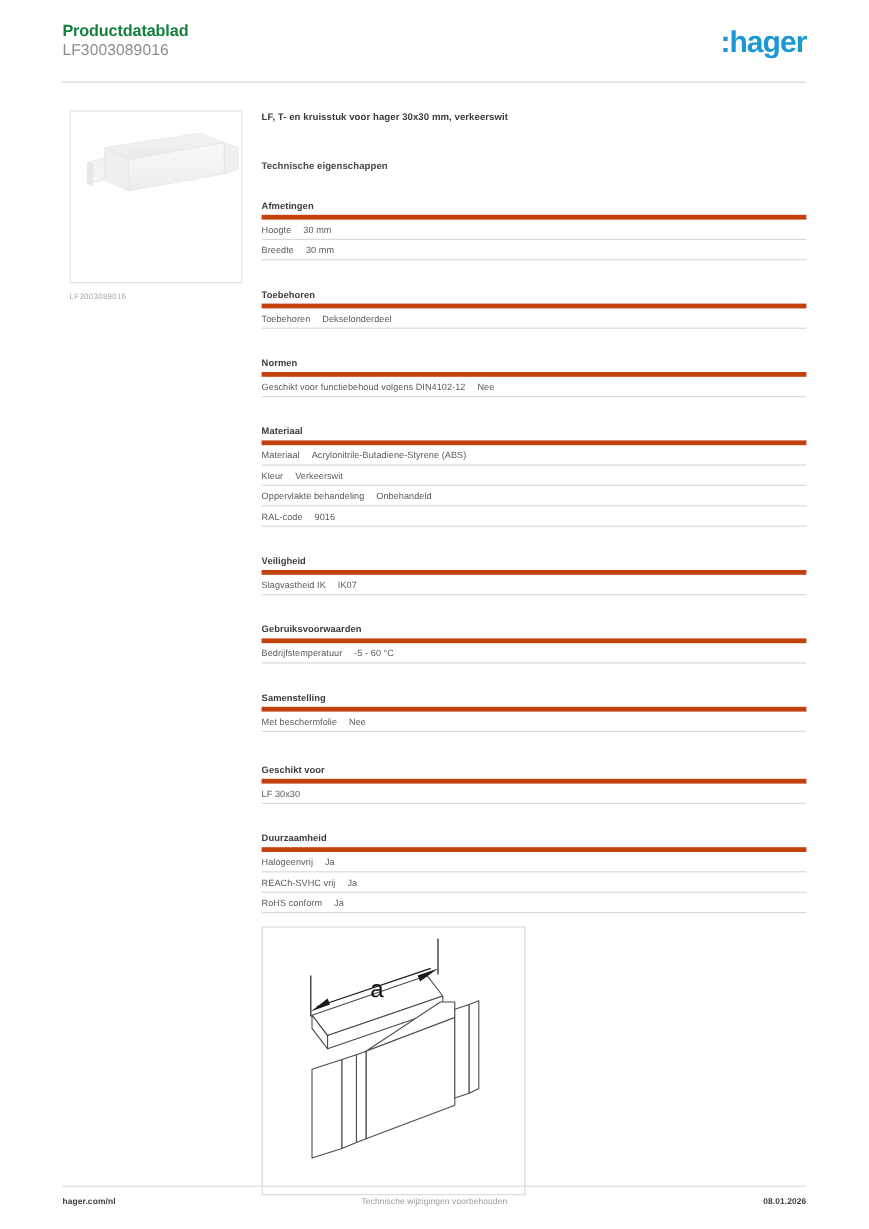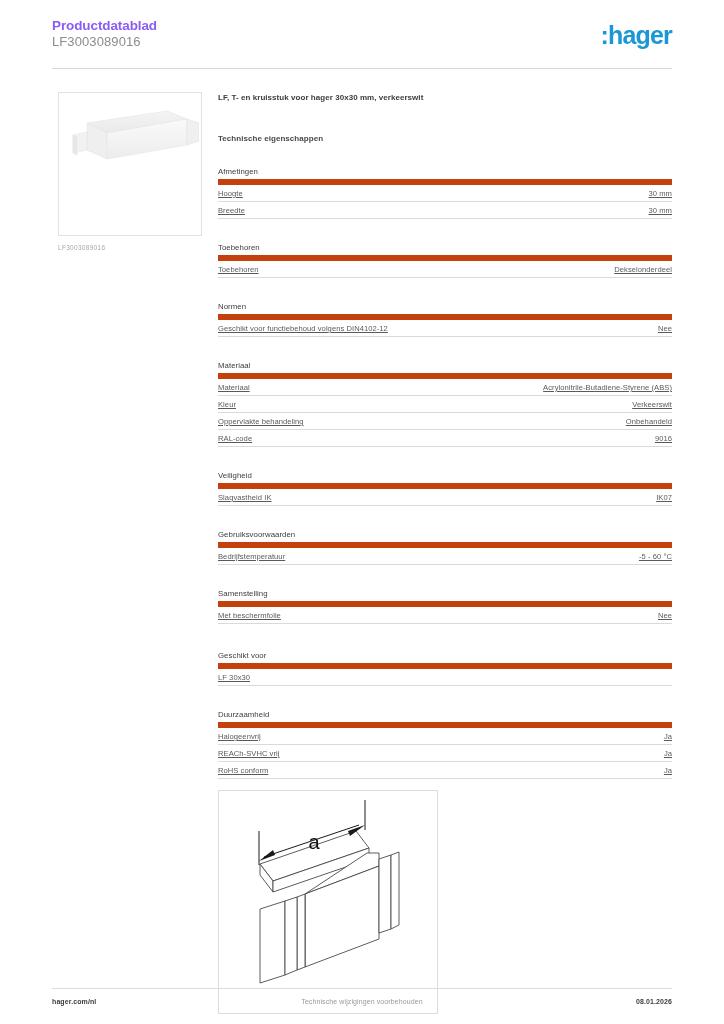--- a/index.html
+++ b/index.html
@@ -27,21 +27,21 @@
   .header {
     position: absolute;
     left: 52px;
     top: 18px;
     width: 620px;
     height: 48px;
   }
   .doc-title {
     font-size: 13.5px;
     font-weight: bold;
-    color: #8b5cf6;
+    color: #15803d;
     letter-spacing: -0.1px;
     line-height: 16px;
   }
   .doc-subtitle {
     font-size: 13px;
     font-weight: normal;
     color: #8c8c8c;
     line-height: 16px;
     letter-spacing: 0.1px;
   }
@@ -109,37 +109,35 @@
     margin-bottom: 22px;
   }
   .section {
     margin-bottom: 11px;
   }
   .section.gap-before {
     margin-top: 27px;
   }
   .section-title {
     font-size: 7.8px;
-    font-weight: normal;
+    font-weight: bold;
     color: #3c3c3c;
     padding-bottom: 3px;
-    border-bottom: 6px solid #c2410c;
+    border-bottom: 4px solid #c2410c;
     letter-spacing: 0.05px;
     margin-top: 24px;
   }
   .spec-row {
     display: flex;
-    justify-content: space-between;
     align-items: baseline;
     border-bottom: 1px solid #dadada;
     padding: 4px 0 3px 0;
     font-size: 7.6px;
     color: #5a5a5a;
     letter-spacing: 0.05px;
-    text-decoration: underline;
   }
   .spec-label {
     text-align: left;
     white-space: nowrap;
   }
   .spec-value {
     text-align: right;
     white-space: nowrap;
     padding-left: 10px;
   }

